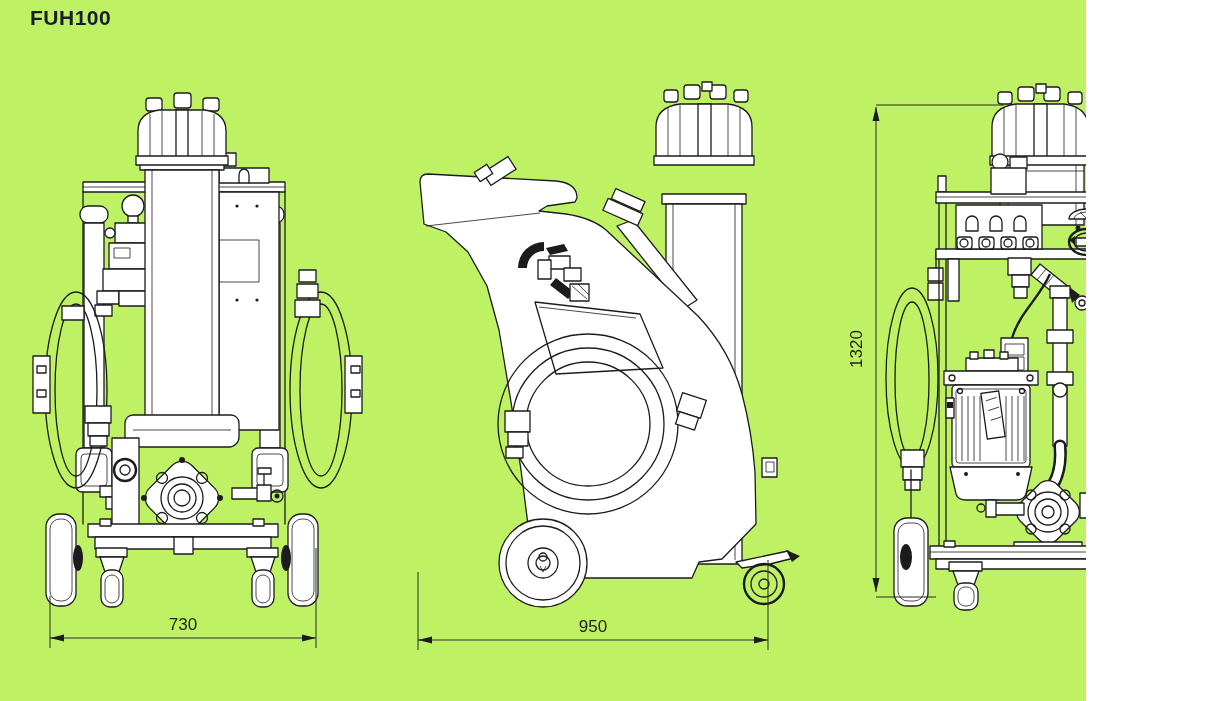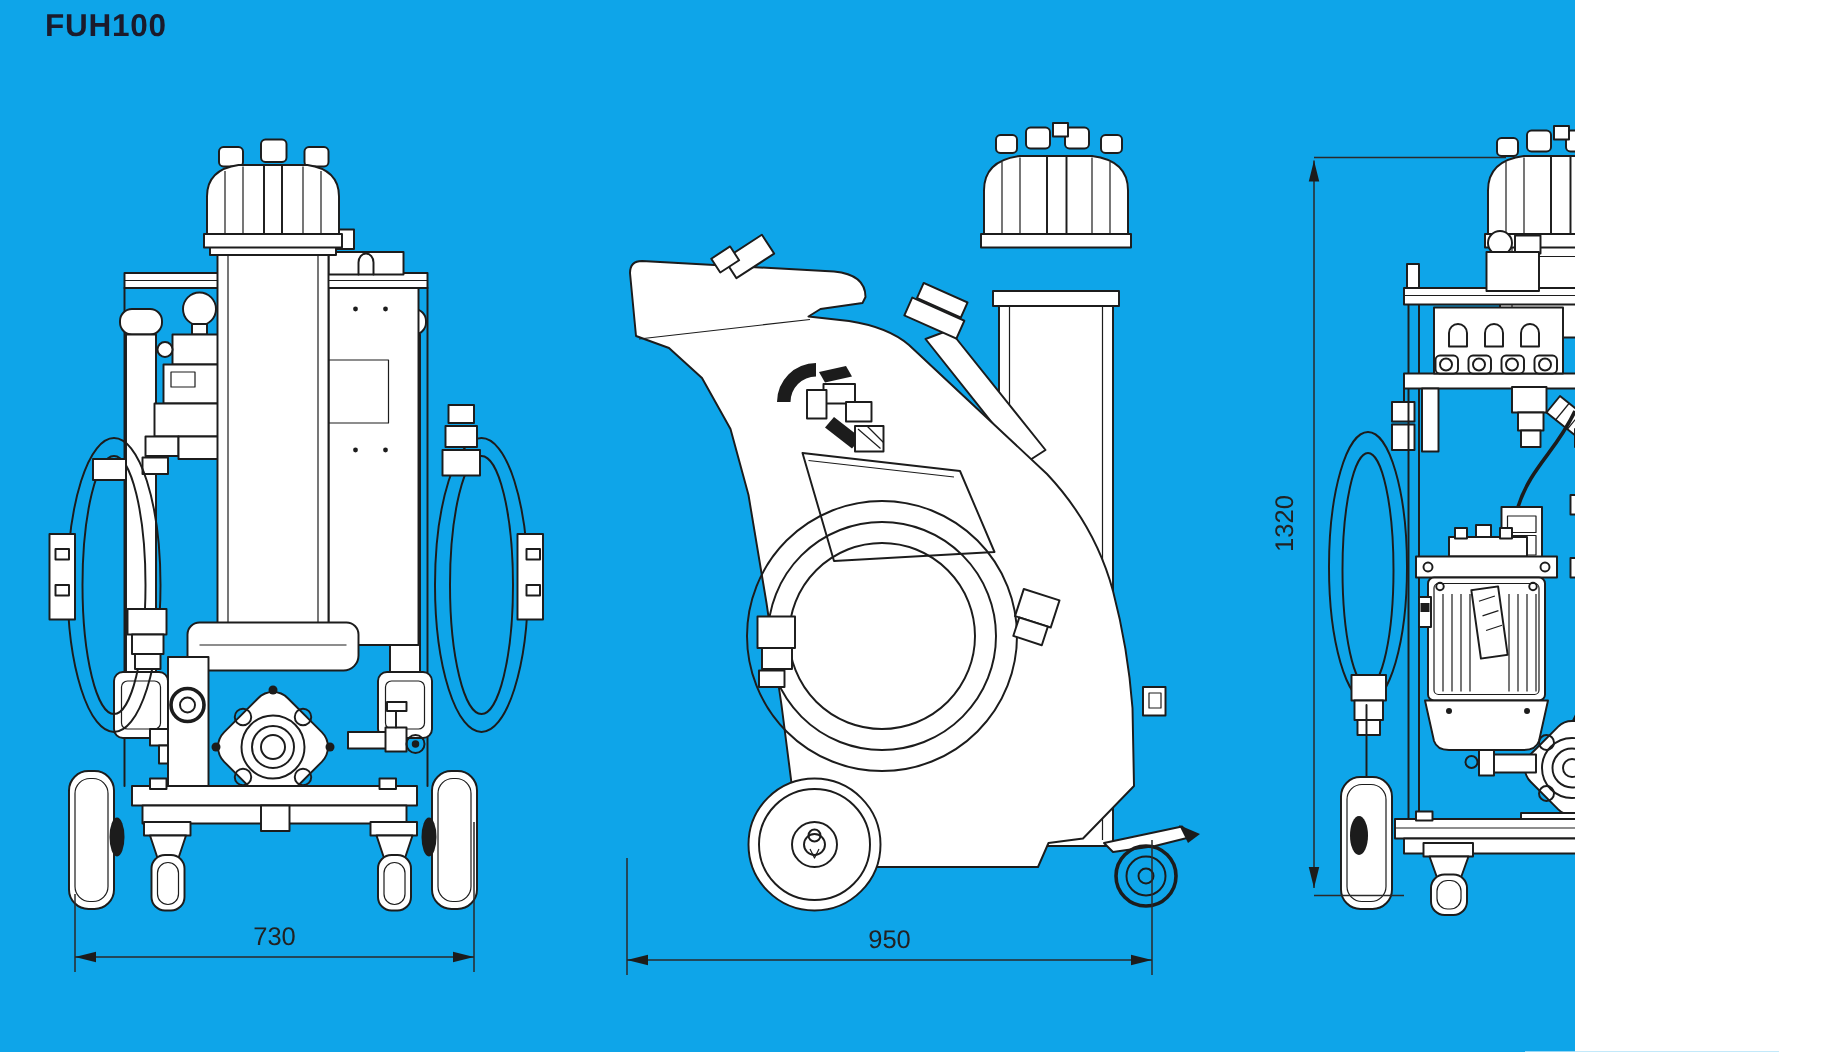--- a/index.html
+++ b/index.html
@@ -1,17 +1,17 @@
 <!DOCTYPE html>
 <html><head>
 <meta charset="utf-8">
 <style>
   html,body{margin:0;padding:0;background:#ffffff;}
-  .canvas{position:relative;width:1050px;height:701px;background:#0ea5e9;overflow:hidden;
-          font-family:"Liberation Sans",sans-serif;}
+  .canvas{position:relative;width:1050px;height:701px;background:#bef264;overflow:hidden;
+          font-family:"Liberation Sans",sans-serif;padding-left:36px;}
   .title{position:absolute;left:30px;top:6px;font-size:21px;font-weight:700;
          color:#1b1b2c;letter-spacing:.5px;}
   svg{position:absolute;left:0;top:0;}
   .s  {fill:none;stroke:#1c1c1c;stroke-width:1.3;stroke-linejoin:round;stroke-linecap:round;}
   .sw {fill:#ffffff;stroke:#1c1c1c;stroke-width:1.3;stroke-linejoin:round;}
   .sf {fill:#1c1c1c;stroke:none;}
   .tn {fill:none;stroke:#1c1c1c;stroke-width:.8;stroke-linejoin:round;}
   .tk {fill:none;stroke:#1c1c1c;stroke-width:2.4;}
   .hw {fill:none;stroke:#1c1c1c;stroke-width:13;stroke-linecap:round;}
   .hi {fill:none;stroke:#ffffff;stroke-width:8;stroke-linecap:round;}

